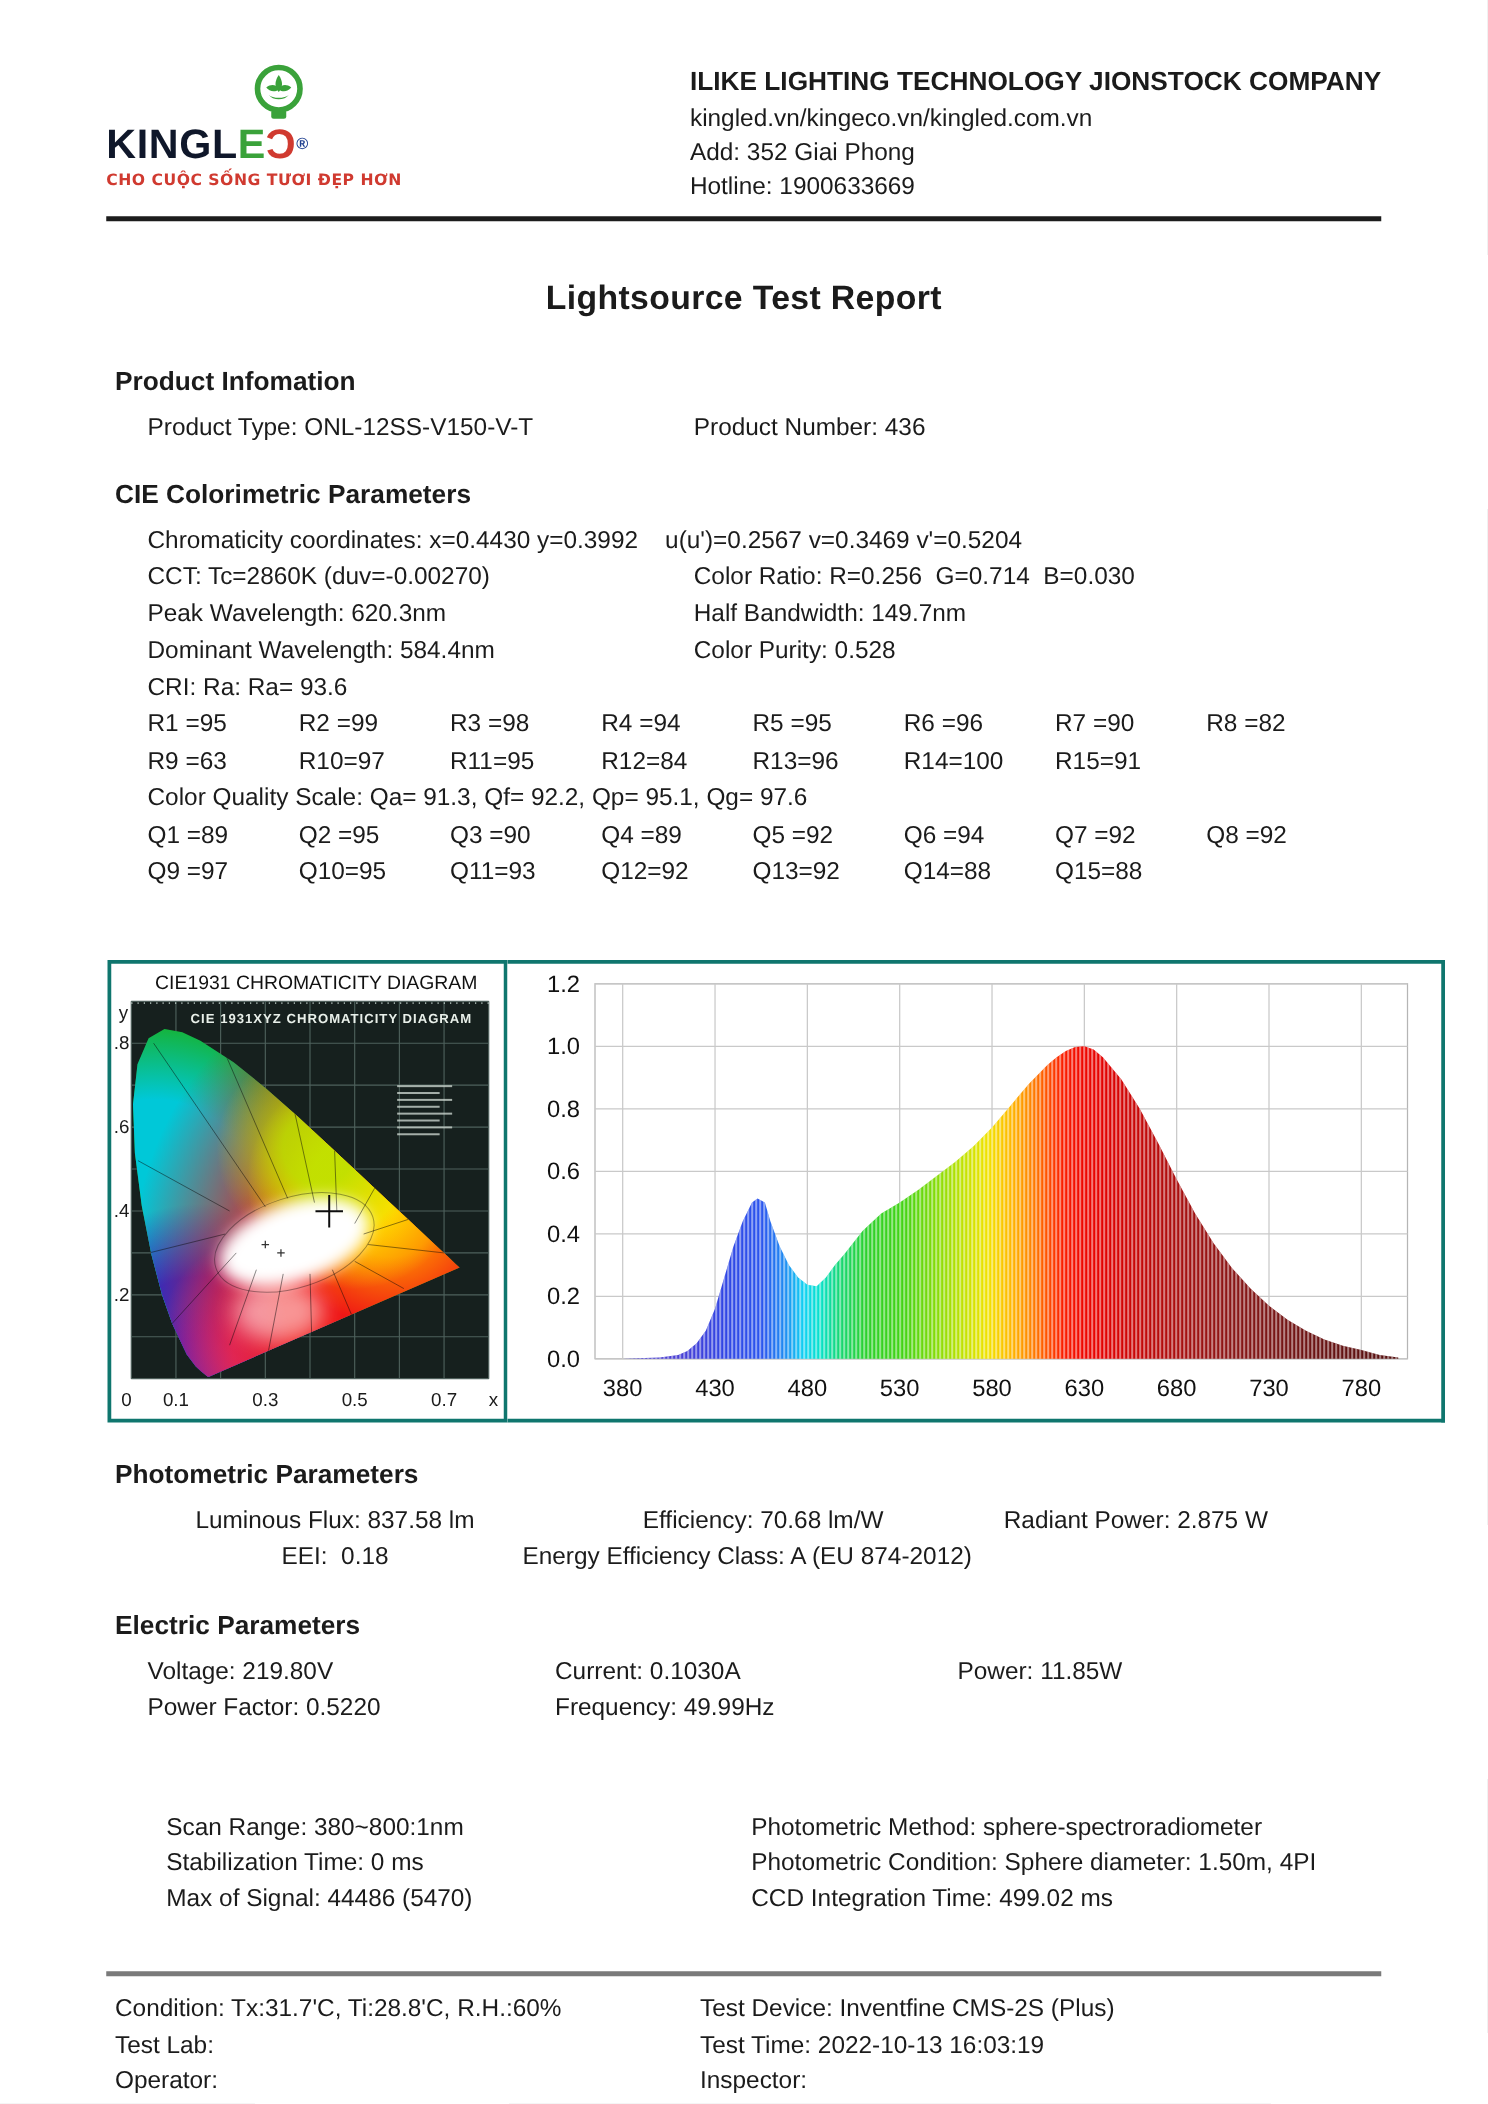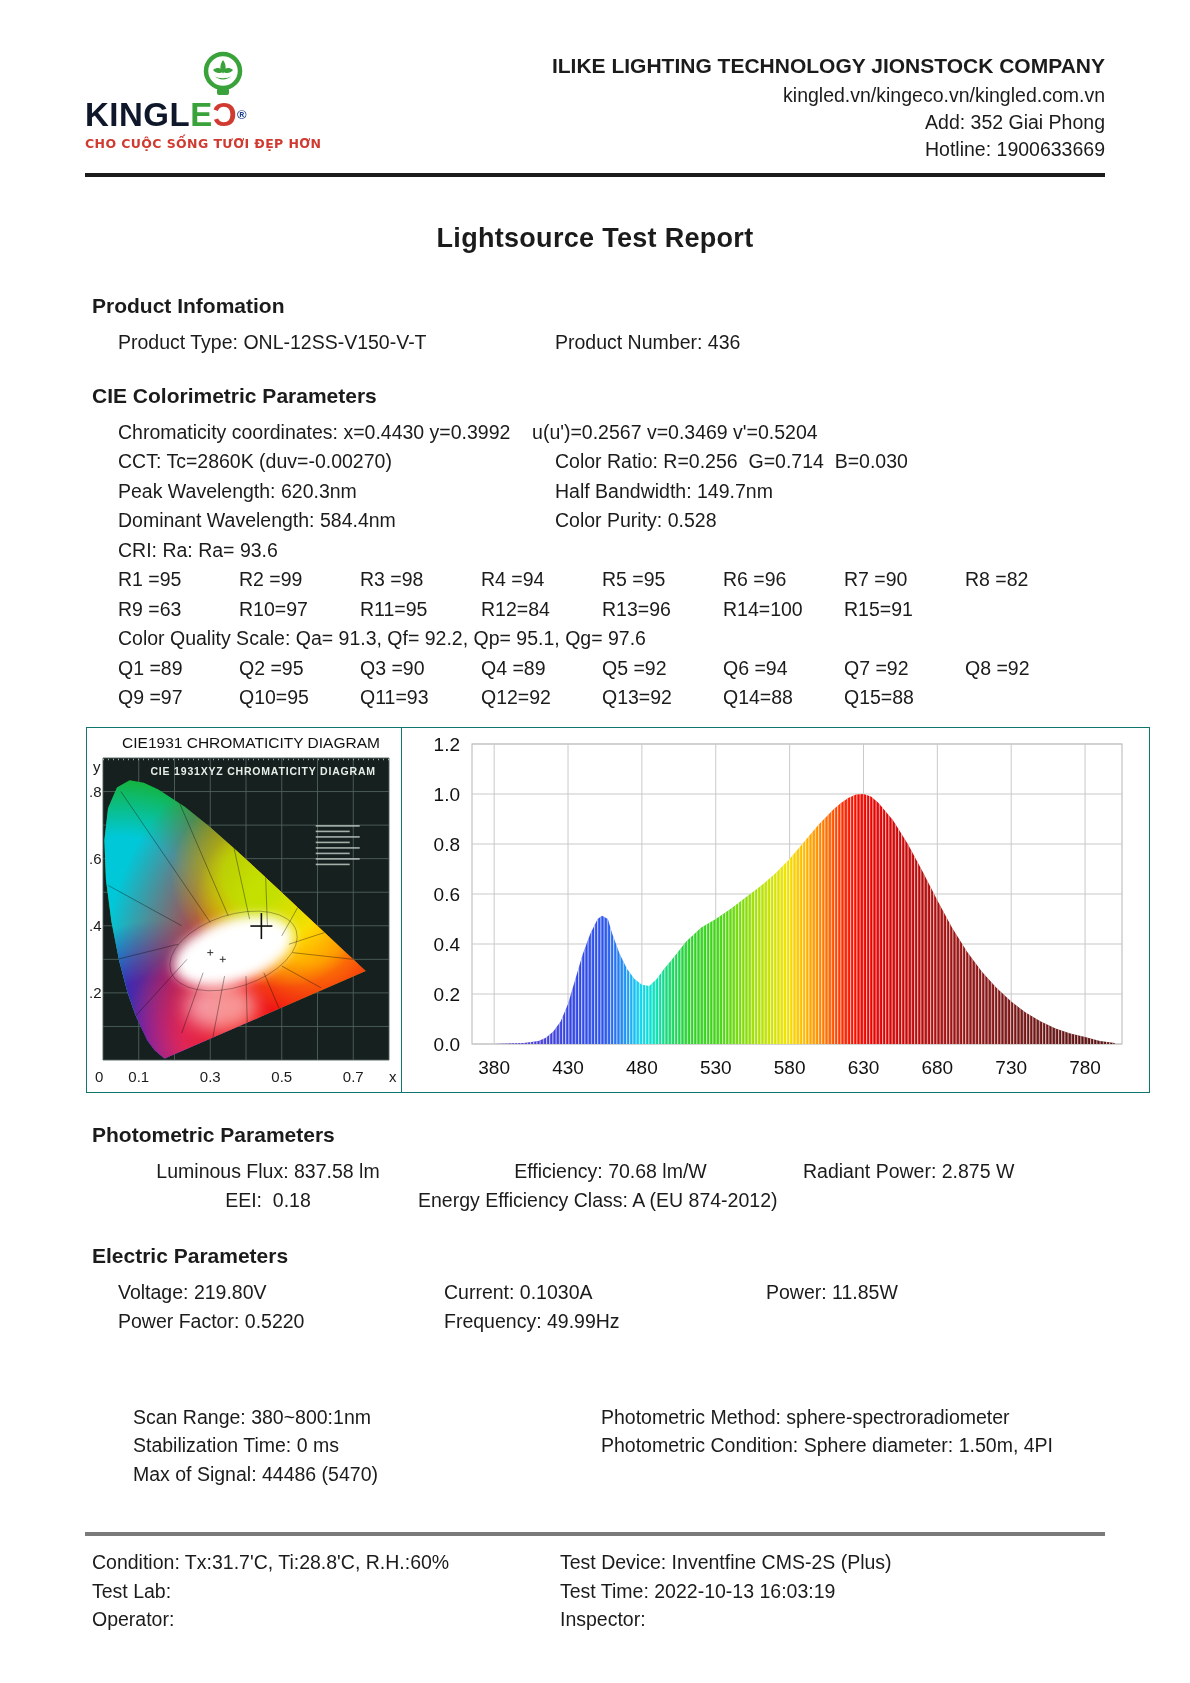--- a/index.html
+++ b/index.html
@@ -9,40 +9,40 @@
   .header{display:flex;justify-content:space-between;align-items:flex-start;padding:50px 85px 0 85px;}
   .logo{width:250px;}
   .logo-icon{display:block;margin-left:112px;}
   .logo-word{font-weight:bold;font-size:33px;line-height:30px;letter-spacing:.5px;white-space:nowrap;}
   .lw-king{color:#0f172a;}
   .lw-e{color:#3aa23a;}
   .lw-d{color:#d03a30;}
   .lw-r{color:#1d3e8f;font-size:13px;vertical-align:top;}
   .logo-tagline{font-family:"DejaVu Sans",sans-serif;color:#d03a30;font-size:12.5px;font-weight:bold;
         letter-spacing:.4px;margin-top:6px;white-space:nowrap;}
-  .company{text-align:right;line-height:27px;padding-top:2px;}
+  .company{text-align:left;line-height:27px;padding-top:2px;}
   .company-name{font-weight:bold;font-size:21px;margin-bottom:3px;}
   .company-line{font-size:19.5px;}
   .rule-dark{margin:10px 85px 0 85px;border-top:4px solid #1c1c1c;}
   
   h1{font-size:27px;font-weight:bold;text-align:center;margin:46px 0 0 0;letter-spacing:.3px;}
   
   .section-heading{font-size:21px;font-weight:700;margin:0 0 0 92px;}
   .body-line{font-size:19.5px;line-height:29.5px;margin-left:118px;white-space:pre-wrap;}
   .flex-row{display:flex;}
   .w440{width:437px;flex:none;}
   .w300{width:300px;flex:none;}
   .w385{width:385px;flex:none;}
   .w326{width:326px;flex:none;}
   .w322{width:322px;flex:none;}
   .vals-row{display:flex;font-size:19.5px;line-height:29.5px;margin-left:118px;}
   .val-cell{width:121px;flex:none;white-space:pre;}
   
   .charts{display:flex;margin:14px 0 0 86px;}
-  .chart-box{background:#fff;border:1px solid #0f766e;flex:none;}
+  .chart-box{background:#fff;border:3px solid #0f766e;flex:none;margin-top:41px;}
   .chart-box.cie{width:314px;height:364px;}
   .chart-box.spd{width:747px;height:364px;border-left:none;}
   
   .ti-block{margin-top:66px;}
   .ti-lines{font-size:19.5px;line-height:28.5px;margin-left:133px;}
   .rule-gray{margin:44px 85px 0 85px;border-top:4px solid #7a7a7a;}
   .footer-rows{margin:12px 0 0 92px;font-size:19.5px;line-height:28.5px;}
   .fw468{width:468px;flex:none;}
 </style>
 </head>
@@ -368,20 +368,21 @@
       <div class="flex-row">
         <span class="fw468">Scan Range: 380~800:1nm</span>
         <span>Photometric Method: sphere-spectroradiometer</span>
       </div>
       <div class="flex-row">
         <span class="fw468">Stabilization Time: 0 ms</span>
         <span>Photometric Condition: Sphere diameter: 1.50m, 4PI</span>
       </div>
       <div class="flex-row">
         <span class="fw468">Max of Signal: 44486 (5470)</span>
+        <span>CCD Integration Time: 499.02 ms</span>
       </div>
     </div>
   </div>
 
   <div class="rule-gray"></div>
   <div class="footer-rows">
     <div class="flex-row">
       <span class="fw468">Condition: Tx:31.7'C, Ti:28.8'C, R.H.:60%</span>
       <span>Test Device: Inventfine CMS-2S (Plus)</span>
     </div>

